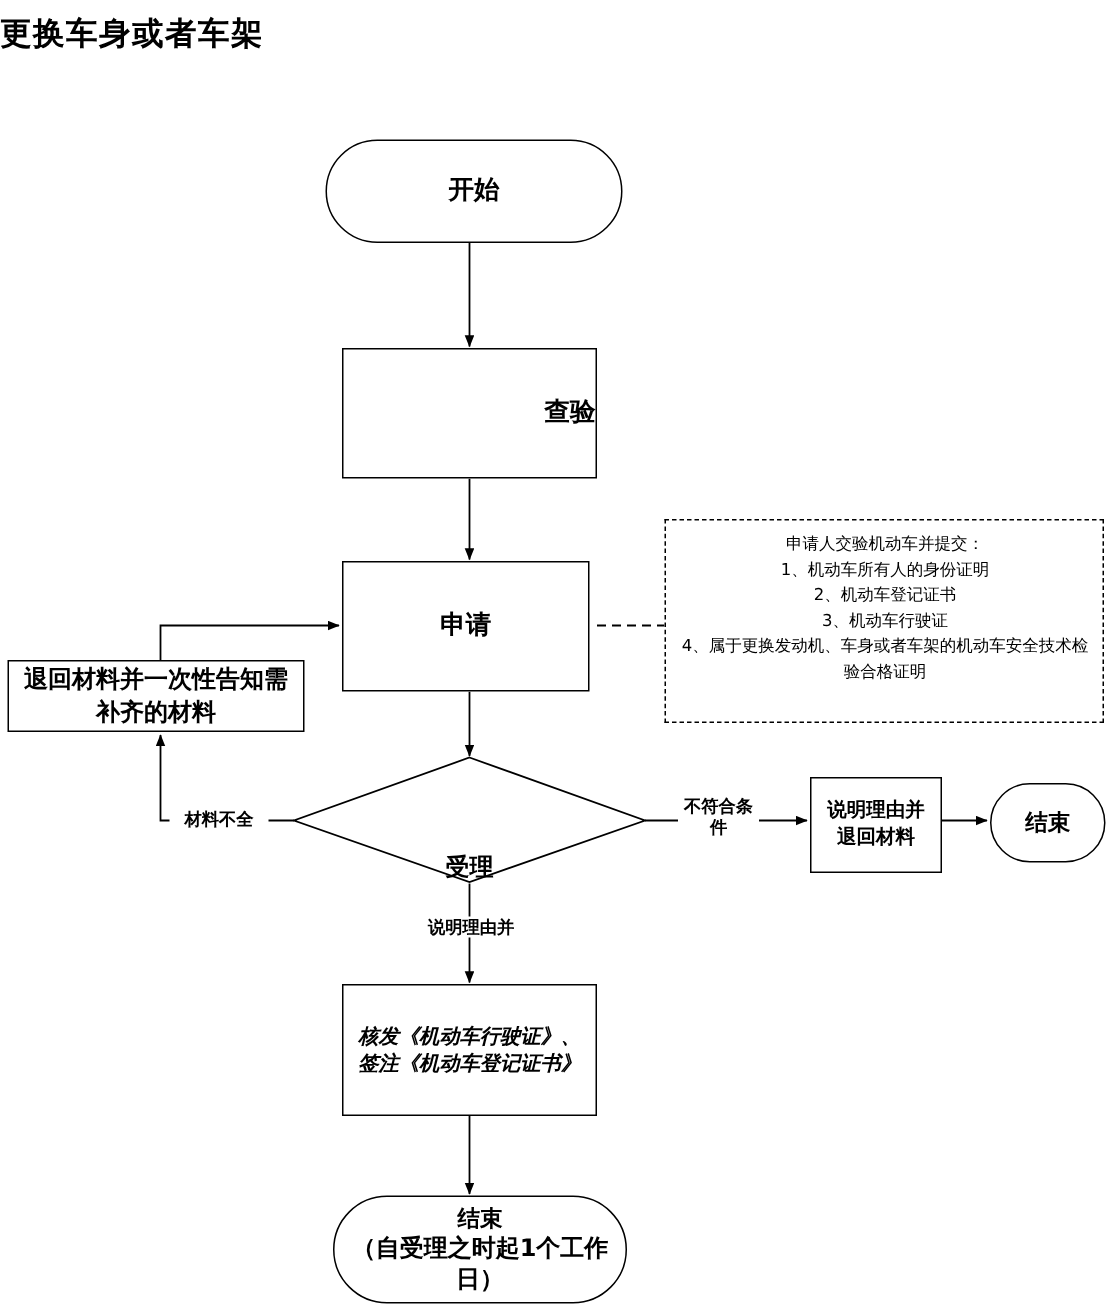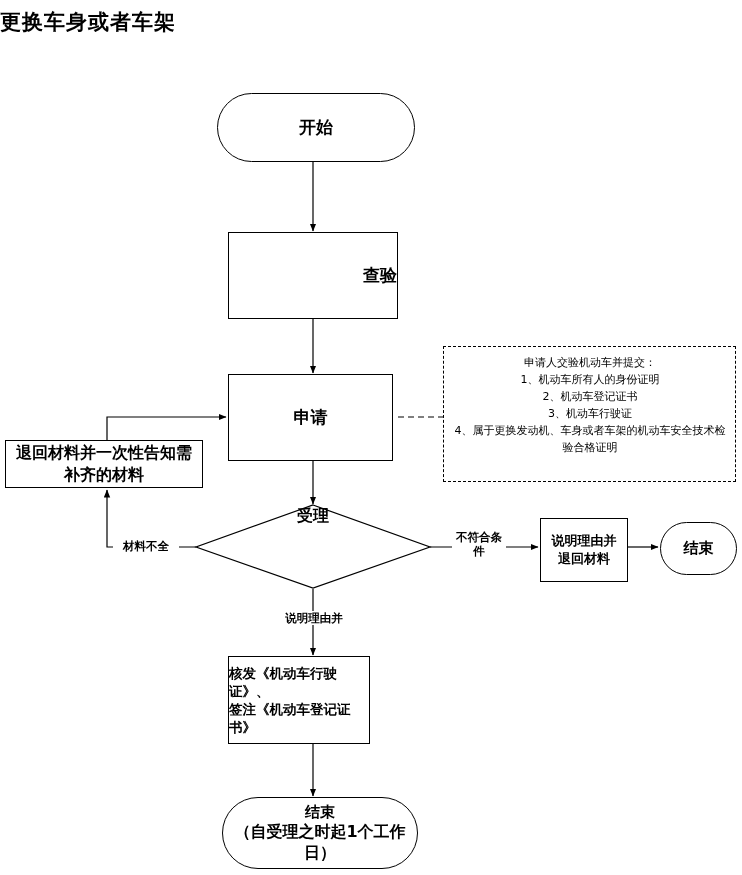--- a/index.html
+++ b/index.html
@@ -71,38 +71,38 @@
 
   #node-return-materials {
     left: 5px; top: 440px; width: 198px; height: 48px;
     padding: 0 5px;
   }
   #node-return-materials .node-label { font-size: 16px; font-weight: bold; }
 
   #node-decision-label {
     position: absolute;
     left: 196px; top: 505px; width: 234px; height: 84px;
-    display: flex; align-items: flex-start; justify-content: center;
+    display: flex; align-items: flex-end; justify-content: center;
     z-index: 2;
     pointer-events: none;
   }
   #node-decision-label .node-label { font-size: 16px; font-weight: bold; }
 
   #node-explain-return {
     left: 540px; top: 518px; width: 88px; height: 64px;
   }
   #node-explain-return .node-label { font-size: 13px; font-weight: bold; }
 
   #node-end-right {
     left: 660px; top: 522px; width: 77px; height: 53px;
   }
   #node-end-right .node-label { font-size: 15px; font-weight: bold; }
 
   #node-issue {
-    left: 228px; top: 656px; width: 142px; height: 88px;
+    left: 228px; top: 656px; width: 170px; height: 88px; font-style: italic;
   }
   #node-issue .node-label { font-size: 13.5px; font-weight: bold; text-align: left; }
 
   #node-end-bottom {
     left: 222px; top: 797px; width: 196px; height: 72px;
   }
   #node-end-bottom .node-label { font-size: 15px; font-weight: bold; }
   #node-end-bottom .sub { font-size: 16px; font-weight: bold; display: block; }
 
   #note-box {

